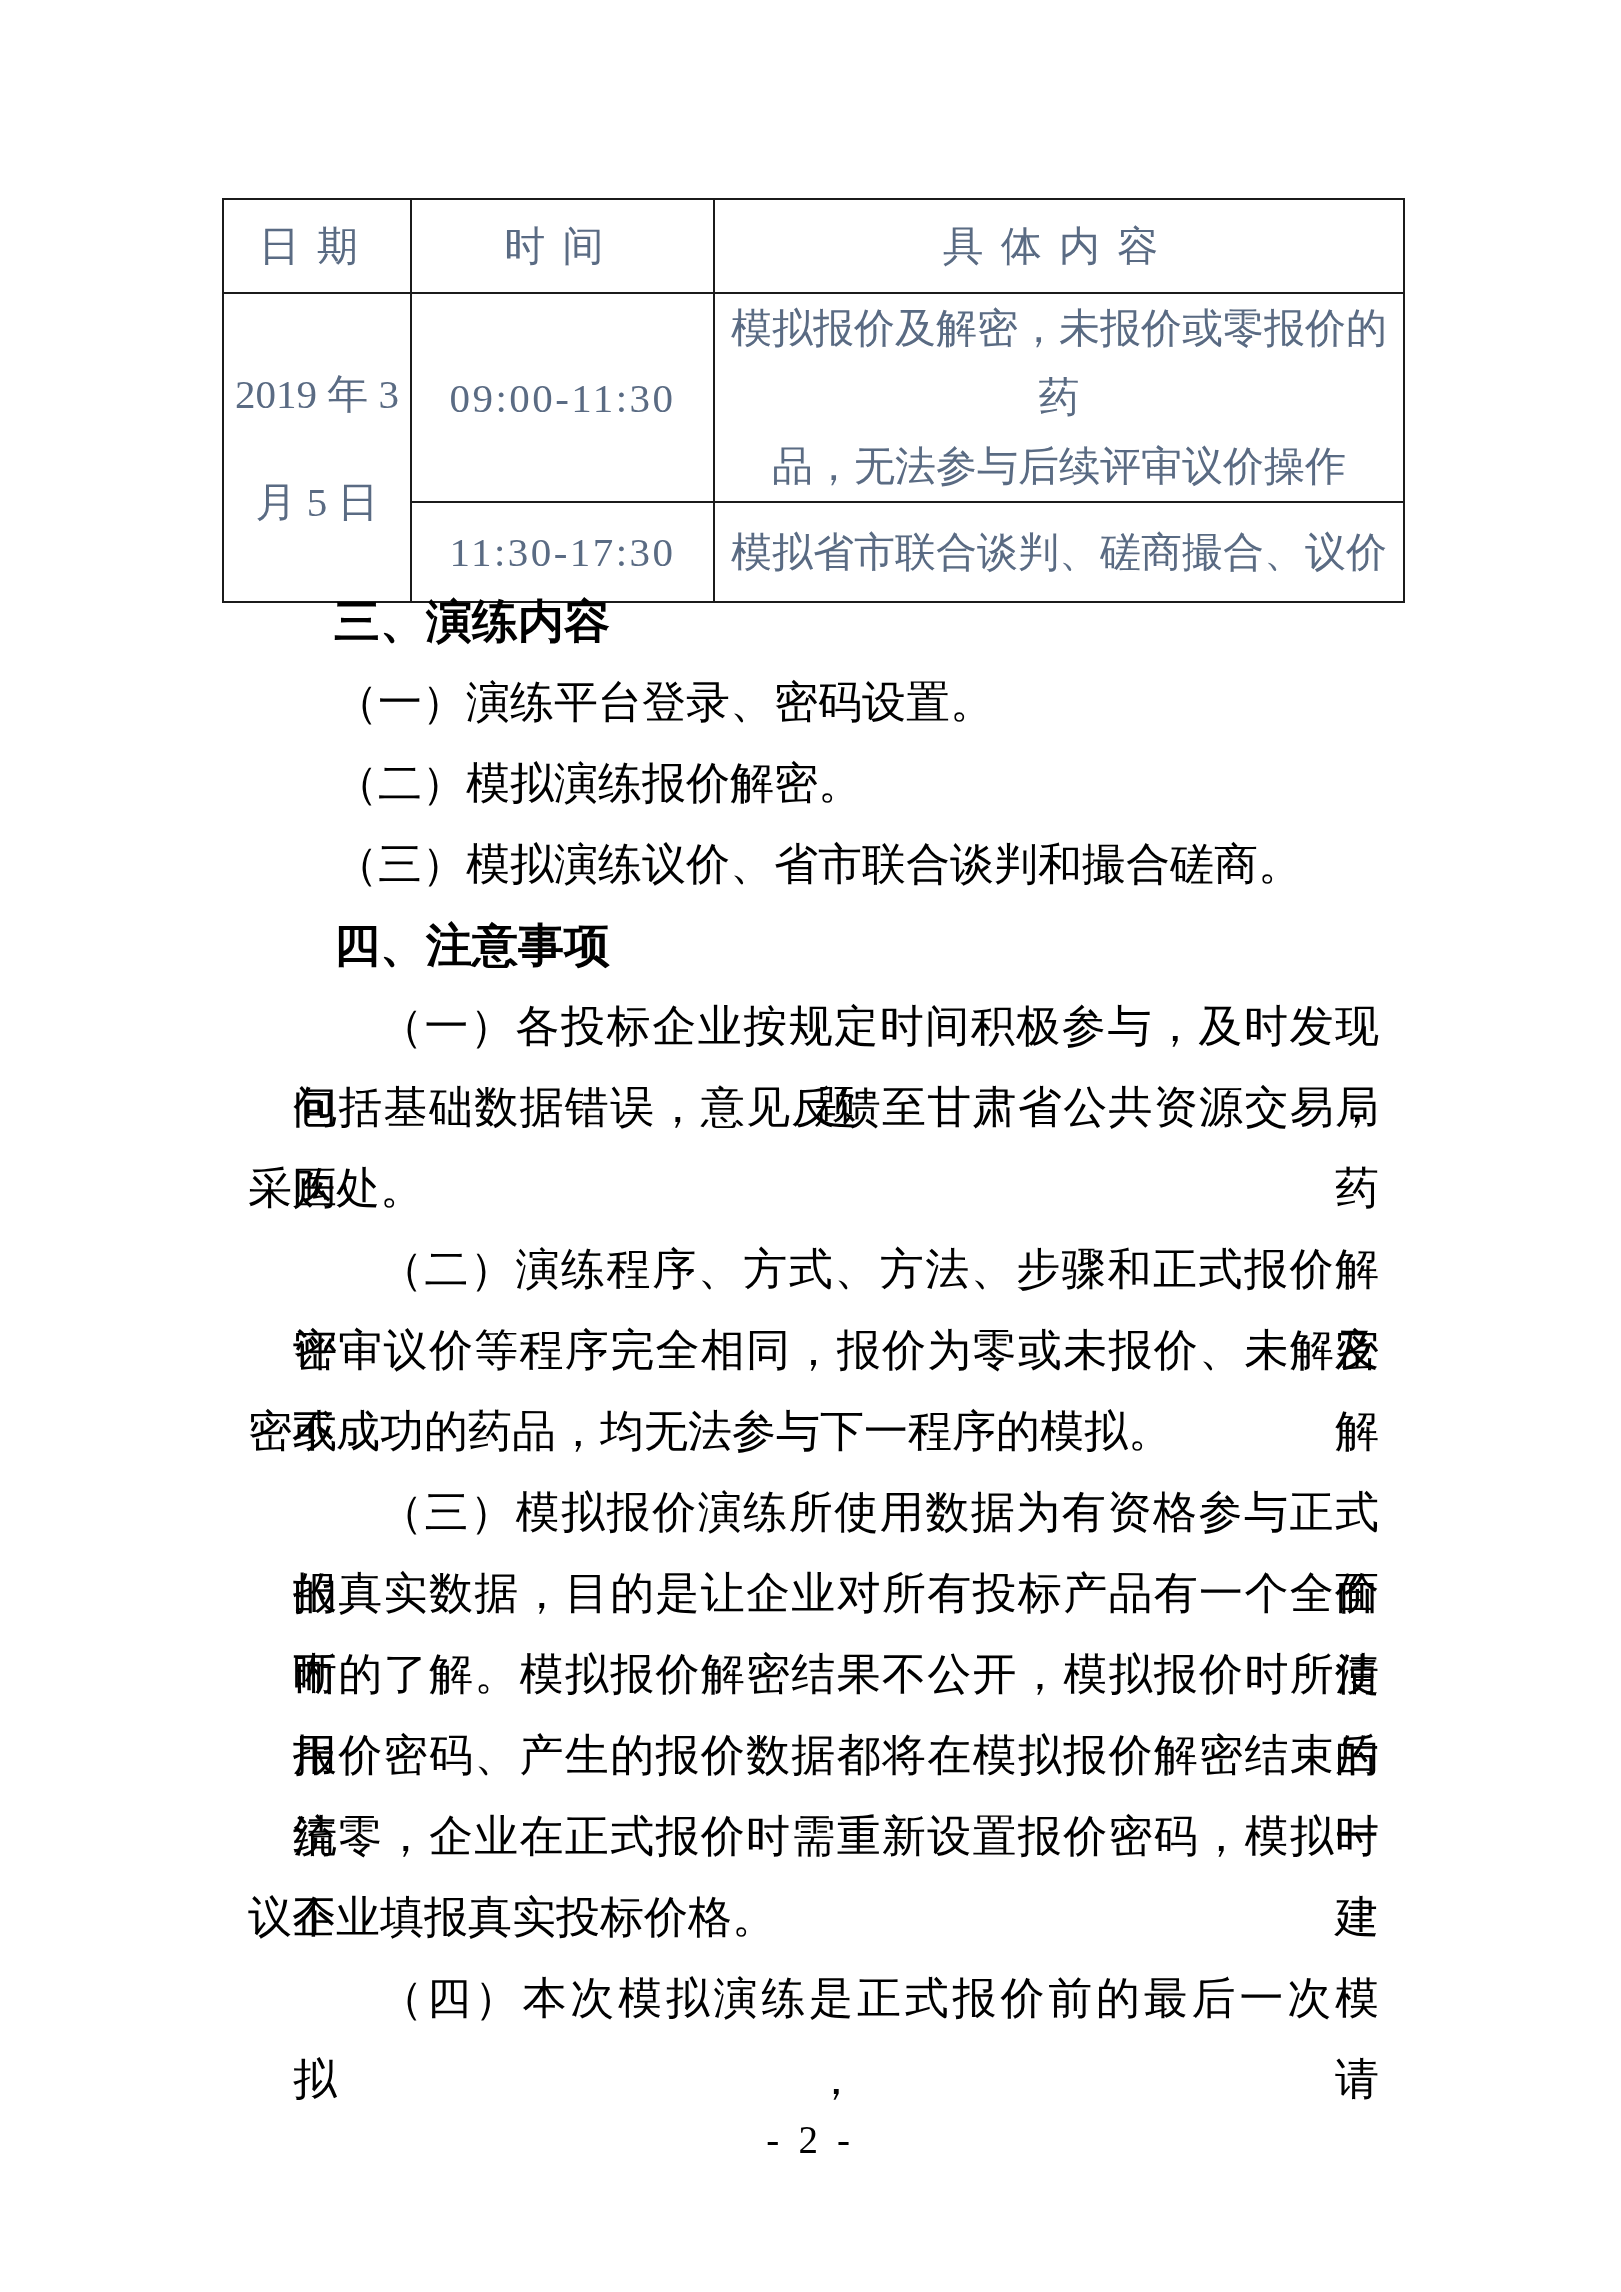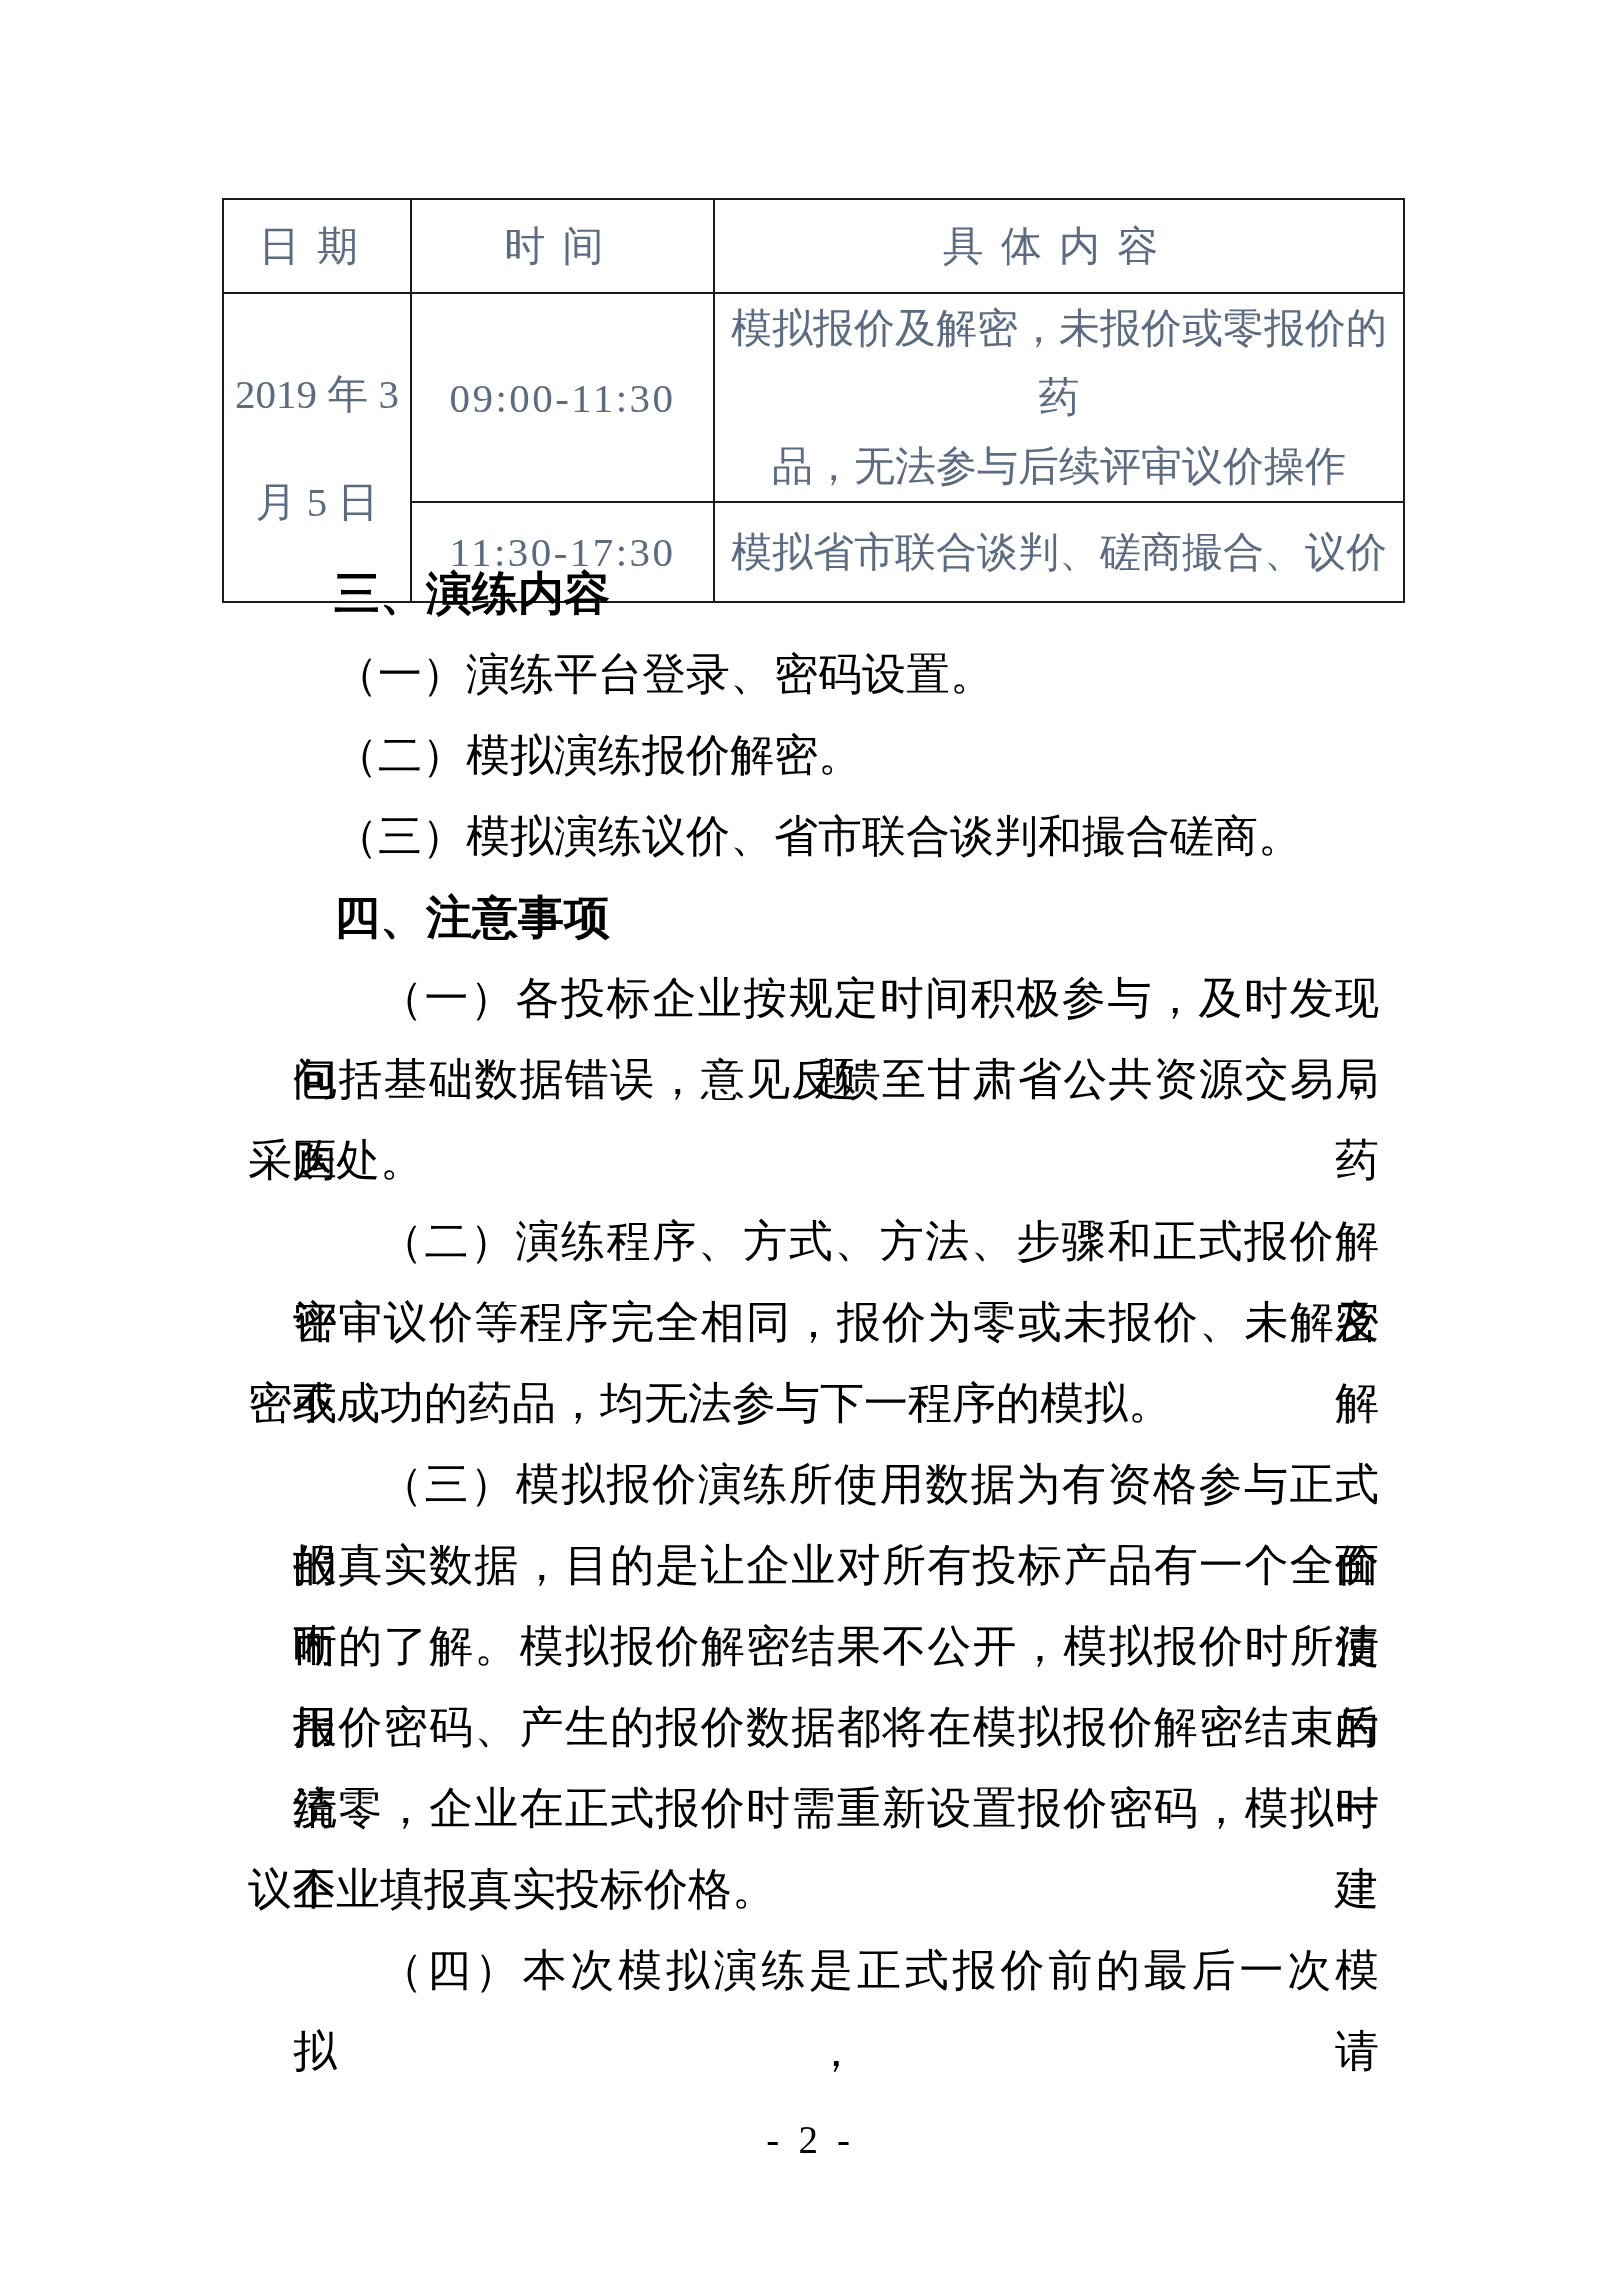--- a/index.html
+++ b/index.html
@@ -26,21 +26,21 @@
   table.schedule{border:2.9px solid #1b1b1b;}
   tr.hdr{height:94px;}
   tr.row1{height:178px;}
   tr.row2{height:100px;margin-top:40px;}
   th.hcell{letter-spacing:.42em;padding-left:.42em;}
   td.date-cell div{line-height:108px;}
   td.time-cell{letter-spacing:.06em;}
   td.content-cell div{line-height:69px;}
   
   .body-text{
-    position:absolute;left:248px;top:553px;width:1131px;
+    position:absolute;left:248px;top:581px;width:1131px;
     font-size:44px;
   }
   .bline{
     height:81px;line-height:81px;
     white-space:nowrap;
   }
   .indent{text-indent:86px;}
   .fill{
     white-space:normal;
     text-align:justify;text-align-last:justify;margin-left:45px;

